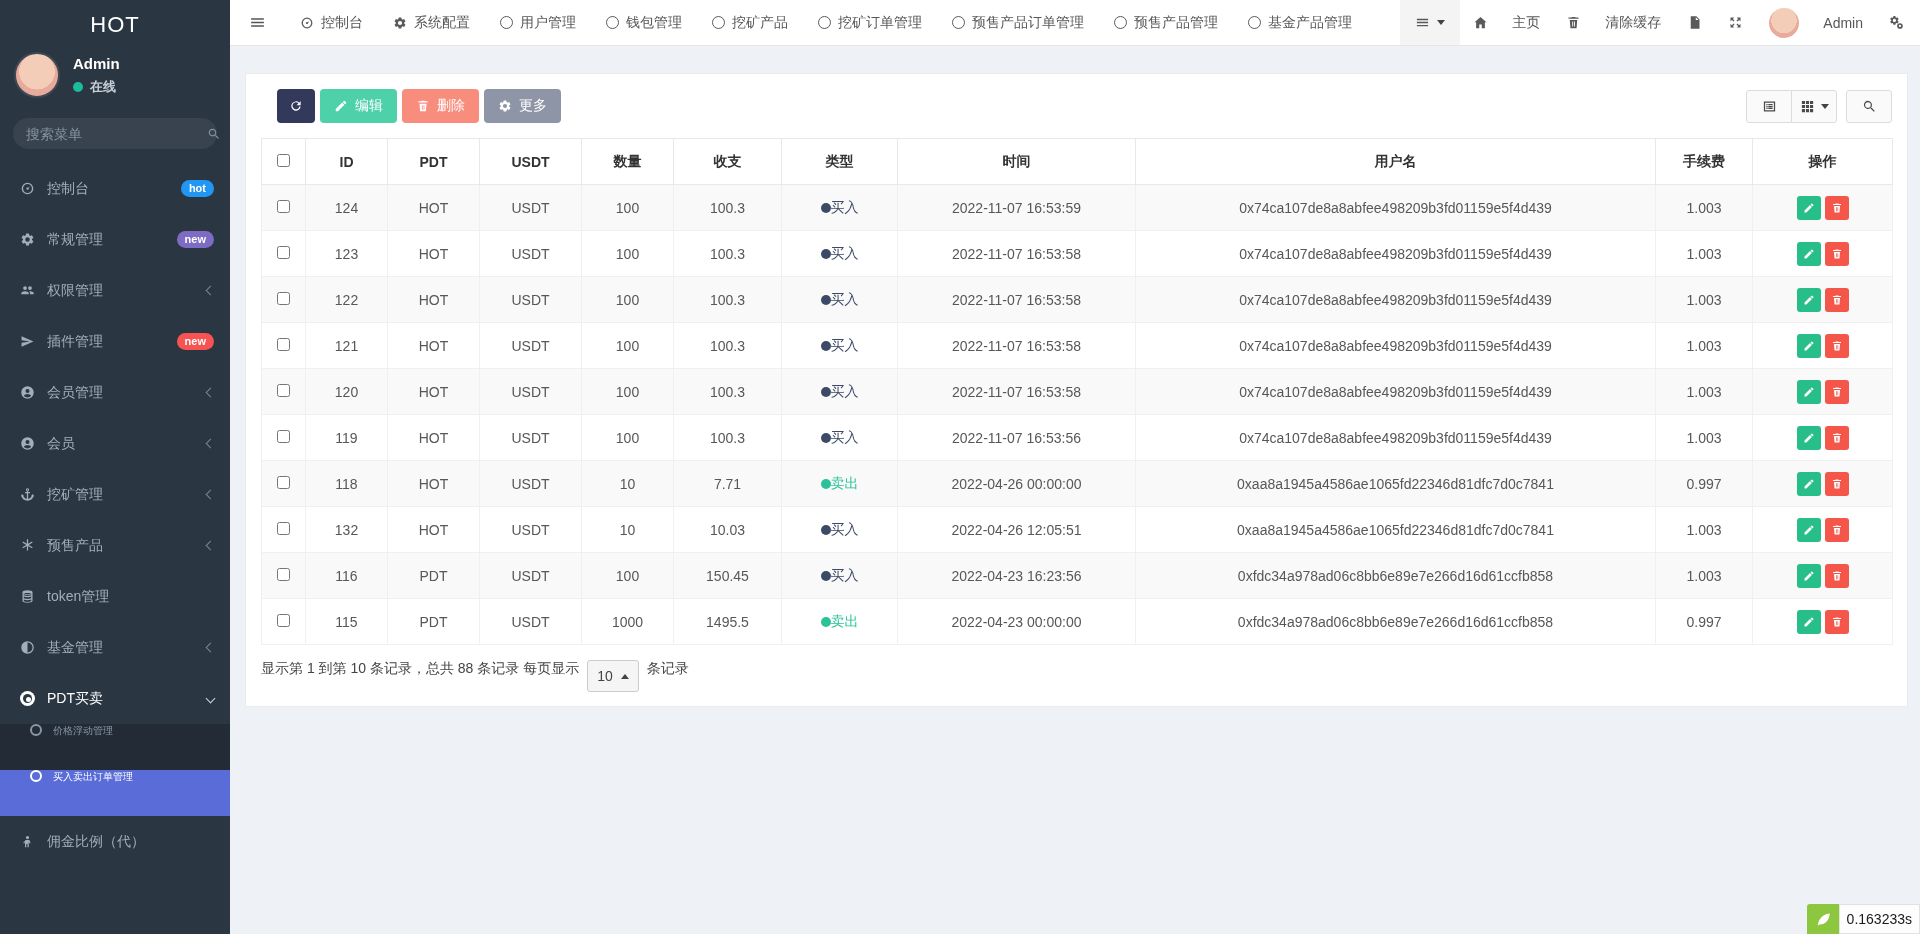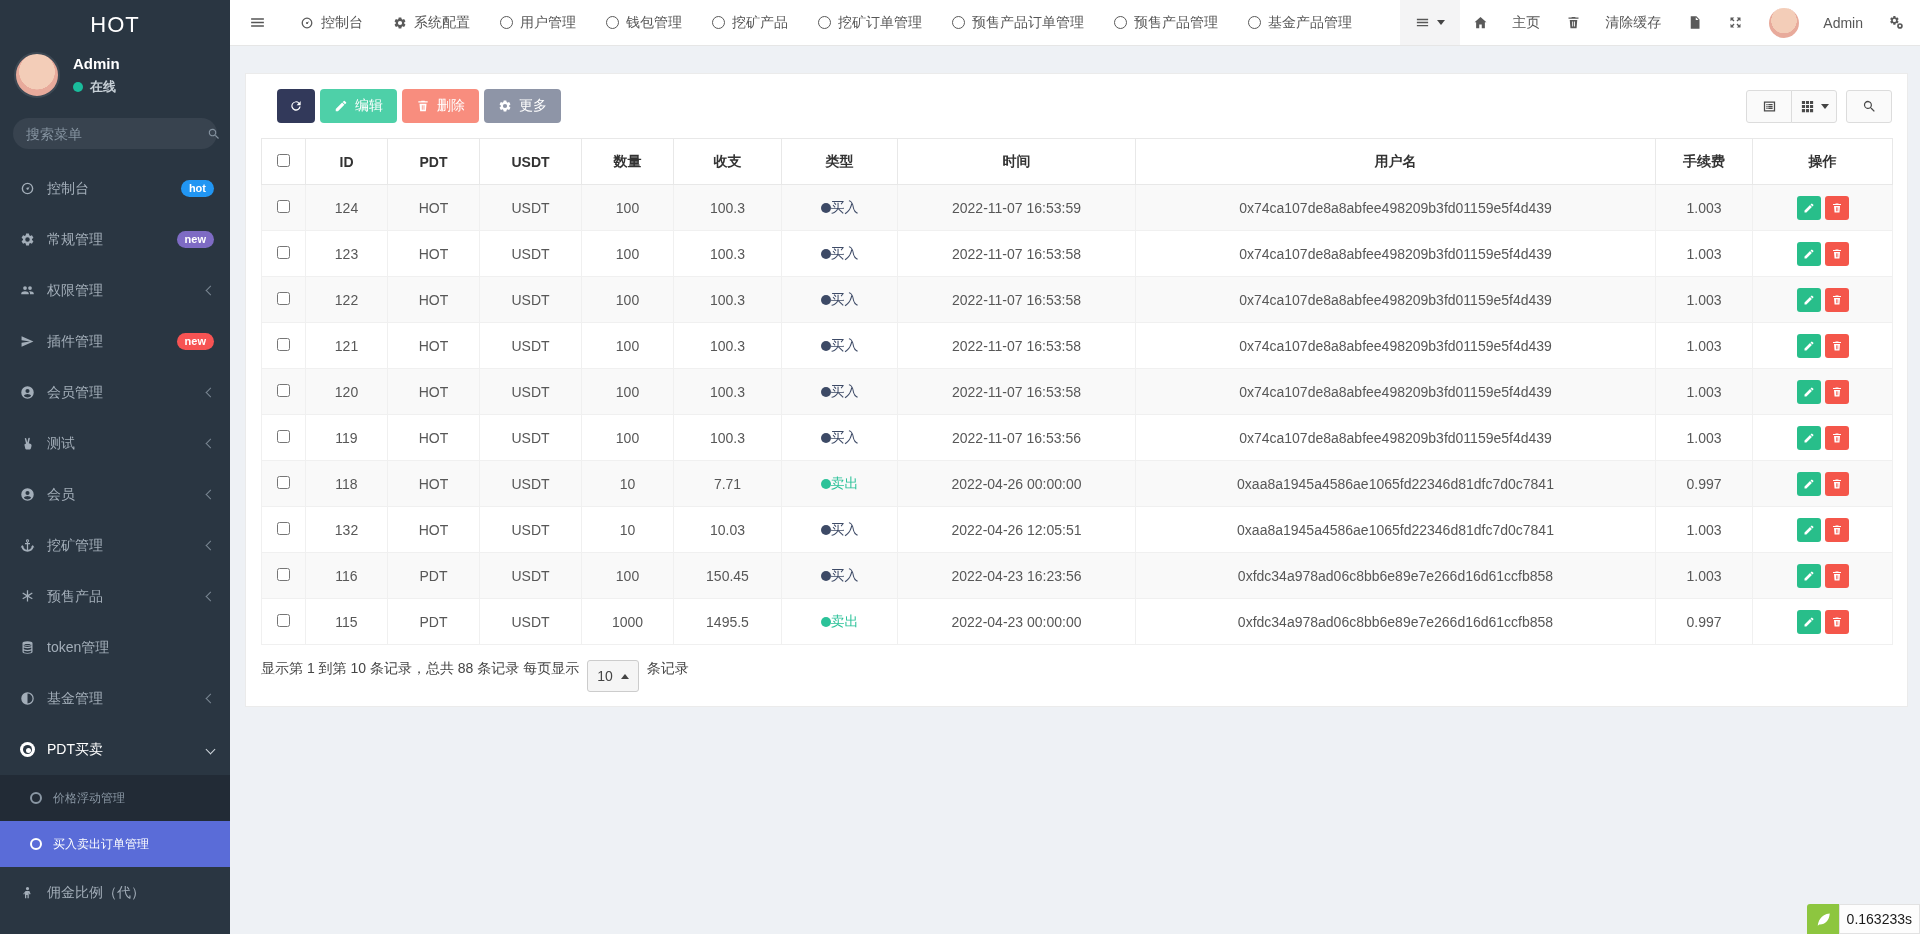--- a/index.html
+++ b/index.html
@@ -21,21 +21,21 @@
   .sidesearch .i { color:#8593a0; font-size:14px; }
   .menu { margin-top:8px; }
   .mitem { height:51px; display:flex; align-items:center; padding:0 16px; font-size:14px; cursor:pointer; }
   .mitem .ic { width:22px; margin-right:9px; font-size:15px; display:flex; justify-content:center; }
   .mitem.open { color:#fff; }
   .badge { margin-left:auto; color:#fff; font-size:11px; font-weight:bold; padding:2px 8px; border-radius:10px; line-height:13px; }
   .chev { width:7px; height:7px; border-right:1.6px solid #7a8793; border-bottom:1.6px solid #7a8793; display:inline-block; margin-left:auto; }
   .chev.left { transform:rotate(135deg); }
   .chev.down { transform:rotate(45deg); border-color:#cfd6dc; }
   .submenu { background:#222b36; }
-  .smitem { height:46px; display:flex; align-items:center; padding-left:30px; gap:11px; font-size:12px; color:#8a97a4; cursor:pointer; }
+  .smitem { height:46px; display:flex; padding-left:30px; gap:11px; font-size:10px; color:#8a97a4; cursor:pointer; }
   .smitem .ring { width:12px; height:12px; border:2px solid currentColor; border-radius:50%; }
   .smitem.active { color:#fff; }
   .dotcircle { width:15px; height:15px; border-radius:50%; background:#fff; position:relative; }
   .dotcircle::after { content:""; position:absolute; inset:3px; border-radius:50%; background:#2a3642; }
   .dotcircle::before { content:""; position:absolute; left:6px; top:6px; width:5px; height:5px; border-radius:50%; background:#fff; z-index:1; }
 
   
   .navbar { position:absolute; left:230px; top:0; right:0; height:46px; background:#fff; border-bottom:1px solid #e6e6e6; display:flex; align-items:center; font-size:14px; color:#575757; }
   .nav-burger { padding:0 19px; font-size:17px; color:#555; cursor:pointer; }
   .tab { display:flex; align-items:center; gap:7px; padding:0 15px; height:100%; cursor:pointer; white-space:nowrap; }
@@ -161,31 +161,20 @@
       </div>
       <div class="mitem">
         <span class="ic">
           <span class="i">
             <svg viewBox="0 0 24 24">
               <path d="M12 2a10 10 0 1 0 0 20 10 10 0 0 0 0-20zm0 4.2a3.3 3.3 0 1 1 0 6.6 3.3 3.3 0 0 1 0-6.6zM12 20a8 8 0 0 1-5.7-2.4c.1-2 3.8-3.1 5.7-3.1s5.6 1.1 5.7 3.1A8 8 0 0 1 12 20z"></path>
             </svg>
           </span>
         </span>
         <span>会员管理</span>
-        <span class="chev left"></span>
-      </div>
-      <div class="mitem">
-        <span class="ic">
-          <span class="i">
-            <svg viewBox="0 0 24 24">
-              <path d="M9.6 11.8 7.7 4.5a1.2 1.2 0 0 1 2.3-.6l1.7 6.6 1.6-6.8a1.2 1.2 0 0 1 2.4.5L14 11.6l2.2.6c1.6.4 2.6 2 2.2 3.6l-.9 3.8c-.3 1.2-1.4 2.1-2.6 2.1h-4c-1.3 0-2.4-.9-2.6-2.2L7 13.4z"></path>
-            </svg>
-          </span>
-        </span>
-        <span>测试</span>
         <span class="chev left"></span>
       </div>
       <div class="mitem">
         <span class="ic">
           <span class="i">
             <svg viewBox="0 0 24 24">
               <path d="M12 2a10 10 0 1 0 0 20 10 10 0 0 0 0-20zm0 4.2a3.3 3.3 0 1 1 0 6.6 3.3 3.3 0 0 1 0-6.6zM12 20a8 8 0 0 1-5.7-2.4c.1-2 3.8-3.1 5.7-3.1s5.6 1.1 5.7 3.1A8 8 0 0 1 12 20z"></path>
             </svg>
           </span>
         </span>

